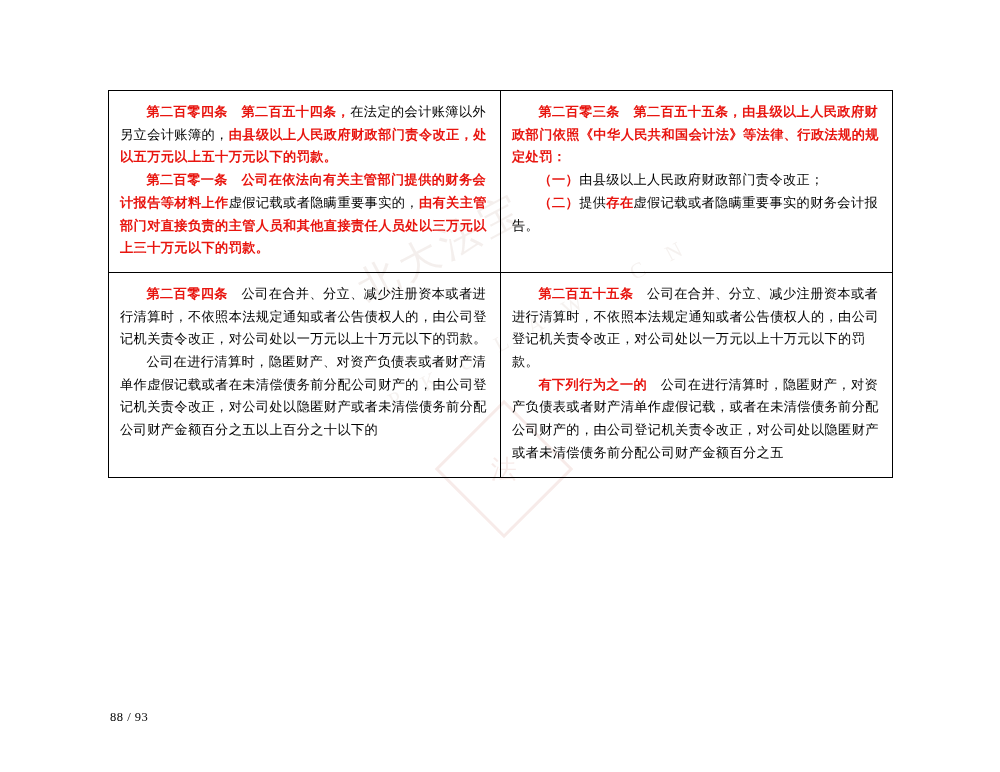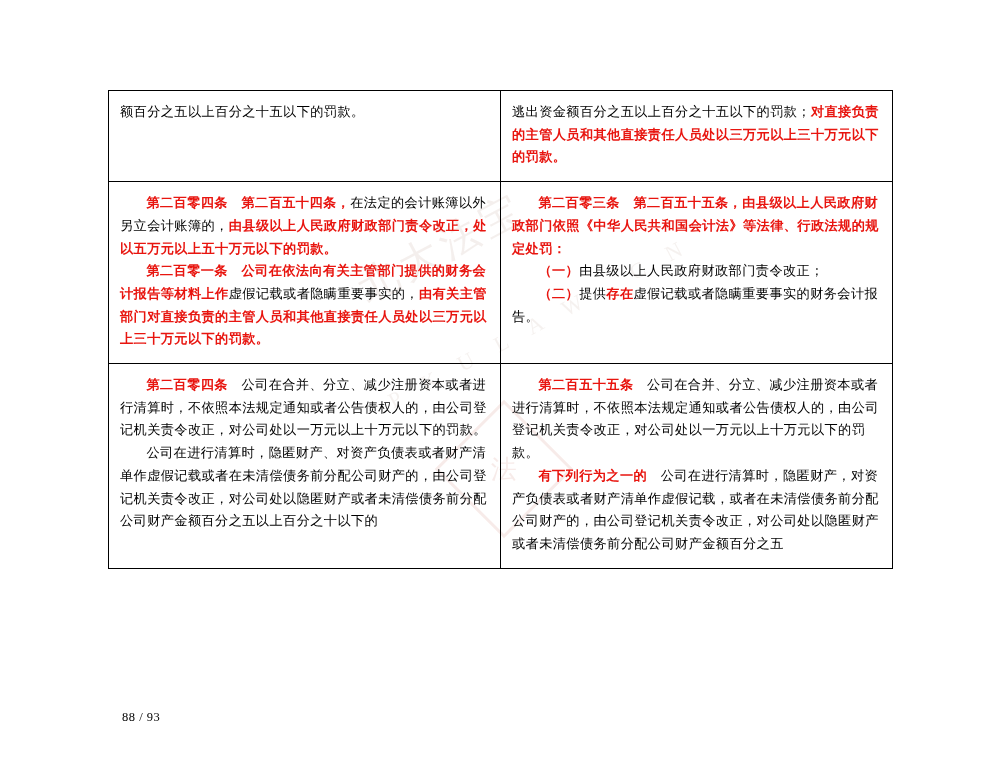--- a/index.html
+++ b/index.html
@@ -93,47 +93,38 @@
   }
   .pagenum {
     position: absolute;
     left: 110px;
     top: 710px;
     font-size: 12.5px;
     font-family: "Liberation Serif", serif;
     color: #000000;
     letter-spacing: 0.5px;
     z-index: 10;
-    margin-left: 12px;
   }
   .cellpad-tall { padding-top: 12px; }
 </style>
 </head>
 <body>
 
 <div class="page">
 
   <div class="watermark">
     <div class="wm-text wm-1">北大法宝</div>
     <div class="wm-text wm-2">P K U L A W . C N</div>
     <div class="wm-seal">
         <span>法</span>
       </div>
   </div>
 
   <table class="doc">
     <tbody>
-      <tr>
-        <td>
-          <p><span class="blk">额百分之五以上百分之十五以下的罚款。</span></p>
-        </td>
-        <td>
-          <p><span class="blk">逃出资金额百分之五以上百分之十五以下的罚款；</span><span class="red">对直接负责的主管人员和其他直接责任人员处以三万元以上三十万元以下的罚款。</span></p>
-        </td>
-      </tr>
 
       <tr>
         <td class="cellpad-tall">
           <p class="ind"><span class="red">第二百零四条</span><span class="red">　第二百五十四条，</span><span class="blk">在法定的会计账簿以外另立会计账簿的，</span><span class="red">由县级以上人民政府财政部门责令改正，处以五万元以上五十万元以下的罚款。</span></p>
           <p class="ind"><span class="red">第二百零一条</span><span class="red">　公司在依法向有关主管部门提供的财务会计报告等材料上作</span><span class="blk">虚假记载或者隐瞒重要事实的，</span><span class="red">由有关主管部门对直接负责的主管人员和其他直接责任人员处以三万元以上三十万元以下的罚款。</span></p>
         </td>
         <td class="cellpad-tall">
           <p class="ind"><span class="red">第二百零三条</span><span class="red">　第二百五十五条，</span><span class="red">由县级以上人民政府财政部门依照《中华人民共和国会计法》等法律、行政法规的规定处罚：</span></p>
           <p class="ind"><span class="red">（一）</span><span class="blk">由县级以上人民政府财政部门责令改正；</span></p>
           <p class="ind"><span class="red">（二）</span><span class="blk">提供</span><span class="red">存在</span><span class="blk">虚假记载或者隐瞒重要事实的财务会计报告。</span></p>

